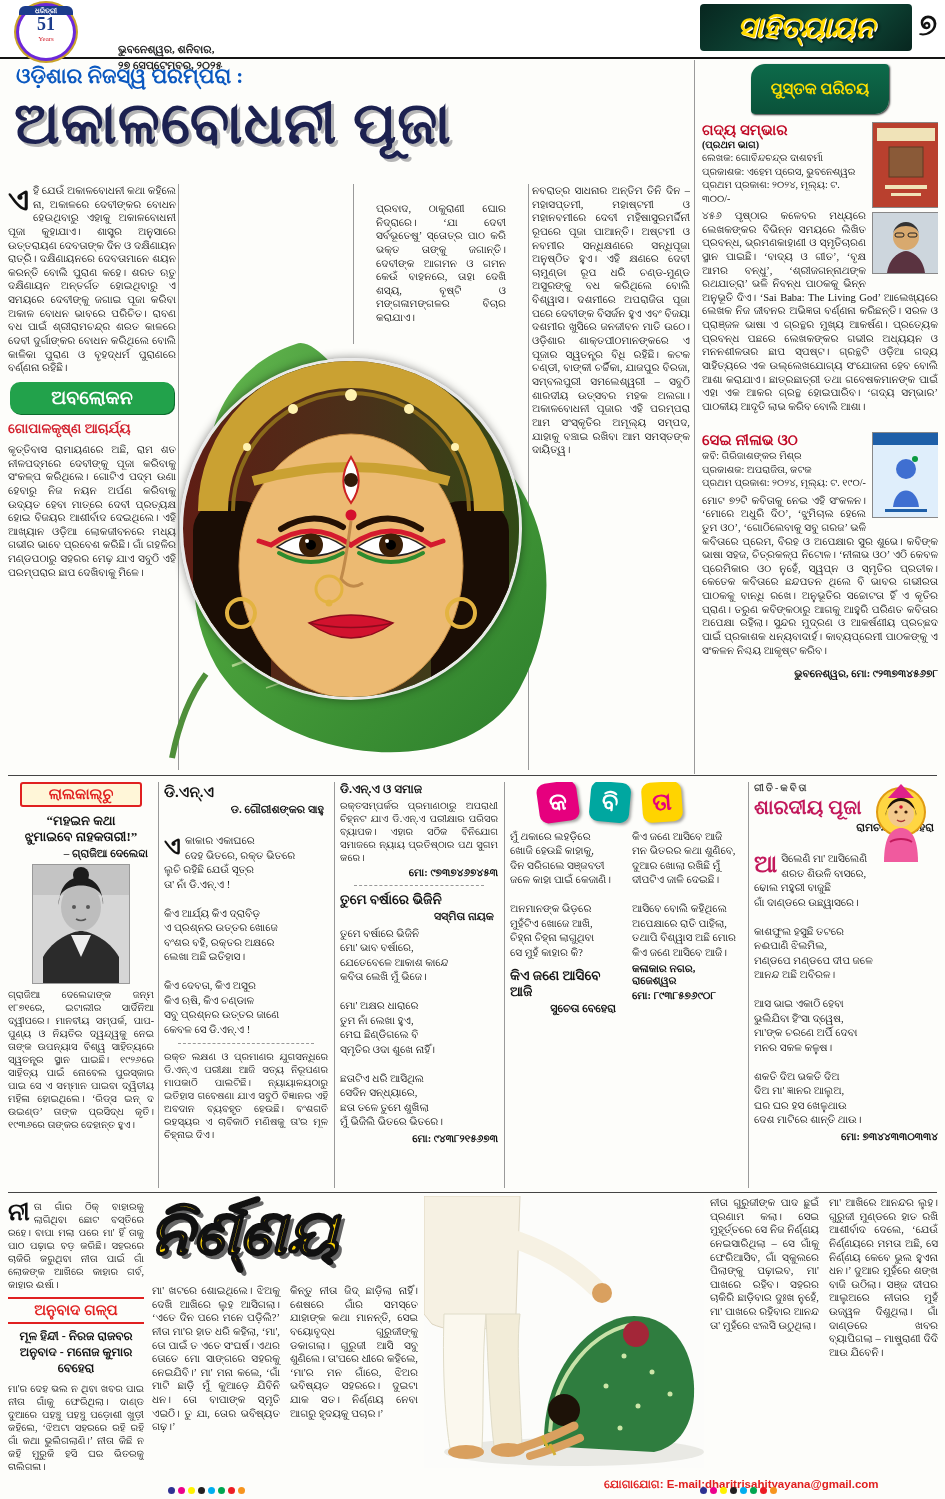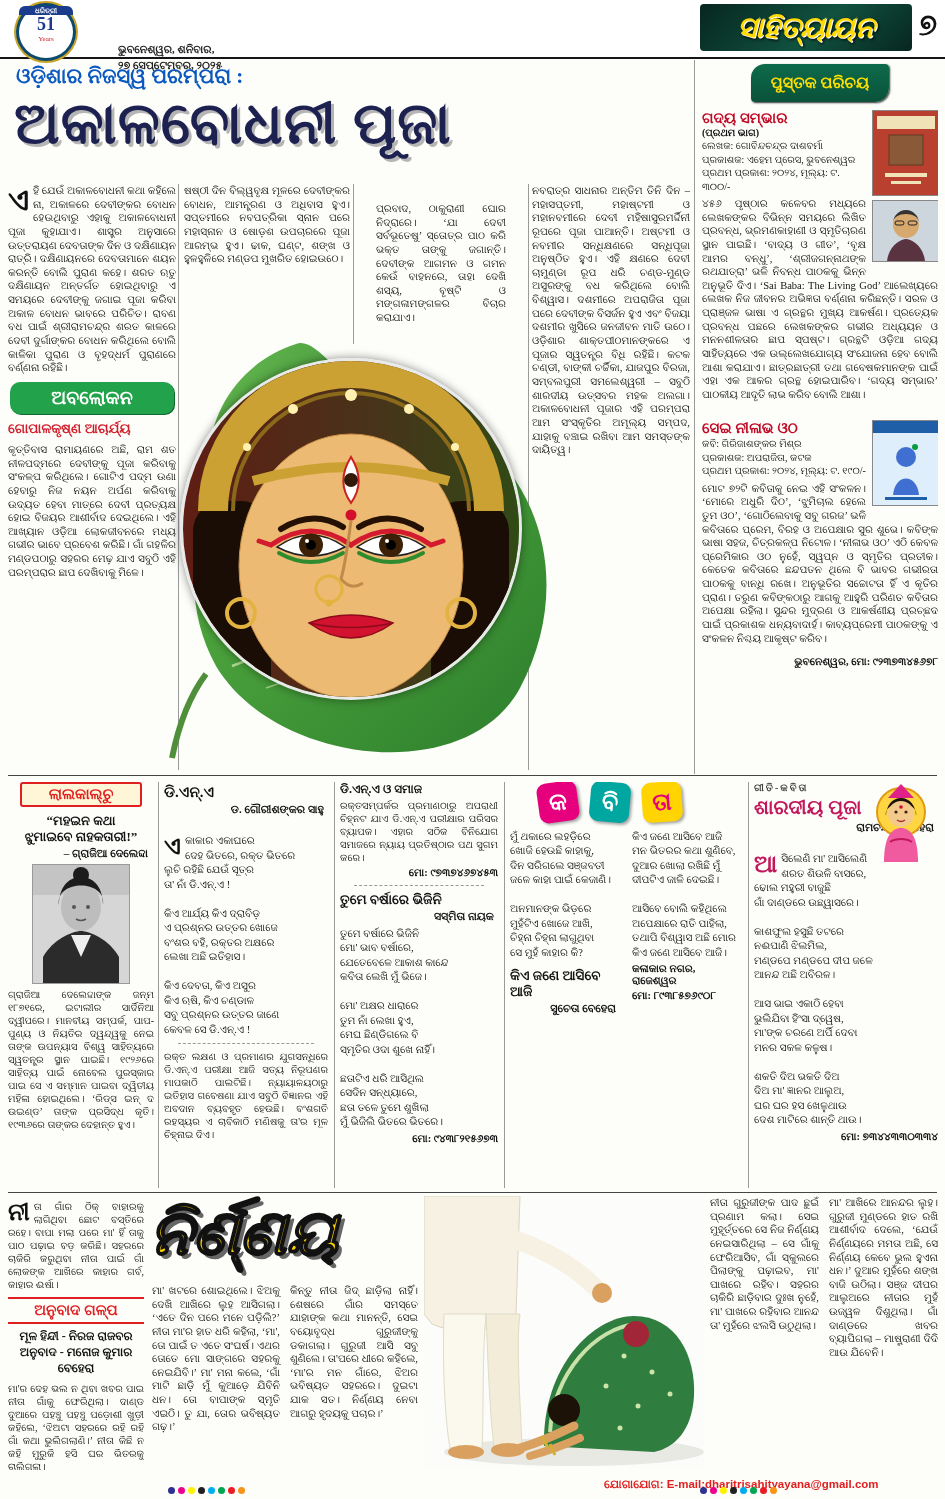--- a/index.html
+++ b/index.html
@@ -11,21 +11,21 @@
   .bt{font-size:10.5px;line-height:1.3;text-align:justify;}
   .pre{white-space:pre-line;}
   .vr{position:absolute;width:1px;background:#9a9a9a;}
   .hr{position:absolute;left:8px;width:929px;height:1px;background:#444;}
   .col{position:absolute;overflow:hidden;}
   .divider{border-top:1px dashed #999;margin:6px 14px;}
 
   
   #masthead{position:absolute;left:0;top:0;width:945px;height:57px;border-bottom:2.5px solid #151515;background:#fff;}
   #logo{position:absolute;left:16px;top:3px;width:54px;height:52px;border-radius:50%;
-        border:3px solid #0c4a6e;background:#fff;text-align:center;box-shadow:0 0 0 2px #c9a227;}
+        border:3px solid #6d28d9;background:#fff;text-align:center;box-shadow:0 0 0 2px #c9a227;}
   #logo .t{display:block;font-size:7px;font-weight:bold;color:#fff;background:#1b3c8c;border-radius:6px 6px 0 0;padding-top:1px;}
   #logo .y{display:block;font-size:18px;font-weight:bold;color:#1b3c8c;line-height:1.1;}
   #logo .yl{display:block;font-size:7px;font-weight:normal;color:#d21f2b;}
   #dateline{position:absolute;left:118px;top:13px;font-size:11px;font-weight:bold;line-height:1.45;color:#222;margin-top:29px;}
   #banner{position:absolute;left:700px;top:4px;width:212px;height:47px;border-radius:4px;
           background:linear-gradient(135deg,#07261f,#11523f 55%,#07261f);display:flex;align-items:center;justify-content:center;}
   #banner span{font-size:29px;font-weight:bold;font-style:italic;color:#ffd900;
           text-shadow:1px 1px 0 #ffffff,2px 2px 3px #000;}
   #pageno{position:absolute;right:8px;top:8px;font-size:30px;font-weight:bold;color:#111;}
 
@@ -39,21 +39,21 @@
   #lead-author{color:#d21f2b;font-weight:bold;font-size:13.5px;margin:3px 0 6px;}
 
   
   #figure{position:absolute;left:146px;top:336px;width:402px;height:438px;z-index:3;}
   #durga-circle{position:absolute;left:34px;top:22px;width:336px;height:336px;border-radius:50%;
                 overflow:hidden;border:3px solid #e9e9e9;box-shadow:0 0 10px rgba(0,0,0,.45);}
 
   
   #books{position:absolute;left:702px;top:62px;width:236px;height:710px;overflow:hidden;}
   #books-header{width:138px;margin:2px auto 8px;background:linear-gradient(#0d6b4a,#0a523a);
-                color:#ffe000;font-weight:bold;font-size:16px;text-align:center;padding:10px 0;
+                color:#ffe000;font-weight:bold;font-size:16px;text-align:center;padding:16px 0;
                 border-radius:14px 4px 14px 4px;box-shadow:1px 1px 2px #333;}
   .bk-title{font-size:15px;font-weight:bold;color:#c00925;}
   .bk-sub{font-size:10px;font-weight:bold;}
   .bk-line{font-size:10px;line-height:1.35;}
   .thumbs{float:right;width:66px;margin:0 0 4px 6px;}
   .thumbs svg{display:block;border:1px solid #888;margin-bottom:4px;}
   .bk-review{font-size:10.5px;line-height:1.3;text-align:justify;margin-top:4px;}
   .bk-contact{font-size:10.5px;font-weight:bold;text-align:right;margin-top:3px;}
 
   
@@ -122,23 +122,20 @@
 
   <div class="col" style="left:8px;top:184px;width:168px;height:586px;">
     <p class="bt" style="margin:0;">
       <span class="dropcap">ଏ</span><span>ହି ଯେଉଁ ଅକାଳବୋଧନୀ କଥା କହିଲେ ନା, ଅକାଳରେ ଦେବୀଙ୍କର ବୋଧନ ହେଉଥିବାରୁ ଏହାକୁ ଅକାଳବୋଧନୀ ପୂଜା କୁହାଯାଏ। ଶାସ୍ତ୍ର ଅନୁସାରେ ଉତ୍ତରାୟଣ ଦେବତାଙ୍କ ଦିନ ଓ ଦକ୍ଷିଣାୟନ ରାତ୍ରି। ଦକ୍ଷିଣାୟନରେ ଦେବତାମାନେ ଶୟନ କରନ୍ତି ବୋଲି ପୁରାଣ କହେ। ଶରତ ଋତୁ ଦକ୍ଷିଣାୟନ ଅନ୍ତର୍ଗତ ହୋଇଥିବାରୁ ଏ ସମୟରେ ଦେବୀଙ୍କୁ ଜଗାଇ ପୂଜା କରିବା ଅକାଳ ବୋଧନ ଭାବରେ ପରିଚିତ। ରାବଣ ବଧ ପାଇଁ ଶ୍ରୀରାମଚନ୍ଦ୍ର ଶରତ କାଳରେ ଦେବୀ ଦୁର୍ଗାଙ୍କର ବୋଧନ କରିଥିଲେ ବୋଲି କାଳିକା ପୁରାଣ ଓ ବୃହଦ୍ଧର୍ମ ପୁରାଣରେ ବର୍ଣ୍ଣନା ରହିଛି।</span>
     </p>
     <div id="avalokana">ଅବଲୋକନ</div>
     <div id="lead-author">ଗୋପାଳକୃଷ୍ଣ ଆଚାର୍ଯ୍ୟ</div>
     <p class="bt" style="margin:0;">କୃତ୍ତିବାସ ରାମାୟଣରେ ଅଛି, ରାମ ଶତ ନୀଳପଦ୍ମରେ ଦେବୀଙ୍କୁ ପୂଜା କରିବାକୁ ସଂକଳ୍ପ କରିଥିଲେ। ଗୋଟିଏ ପଦ୍ମ ଉଣା ହେବାରୁ ନିଜ ନୟନ ଅର୍ପଣ କରିବାକୁ ଉଦ୍ୟତ ହେବା ମାତ୍ରେ ଦେବୀ ପ୍ରତ୍ୟକ୍ଷ ହୋଇ ବିଜୟର ଆଶୀର୍ବାଦ ଦେଇଥିଲେ। ଏହି ଆଖ୍ୟାନ ଓଡ଼ିଆ ଲୋକଜୀବନରେ ମଧ୍ୟ ଗଭୀର ଭାବେ ପ୍ରବେଶ କରିଛି। ଗାଁ ଗହଳିର ମଣ୍ଡପଠାରୁ ସହରର ମେଢ଼ ଯାଏ ସବୁଠି ଏହି ପରମ୍ପରାର ଛାପ ଦେଖିବାକୁ ମିଳେ।</p>
   </div>
 
-  <div class="col" style="left:184px;top:184px;width:166px;height:158px;">
-    <p class="bt" style="margin:0;">ଷଷ୍ଠୀ ଦିନ ବିଲ୍ୱବୃକ୍ଷ ମୂଳରେ ଦେବୀଙ୍କର ବୋଧନ, ଆମନ୍ତ୍ରଣ ଓ ଅଧିବାସ ହୁଏ। ସପ୍ତମୀରେ ନବପତ୍ରିକା ସ୍ନାନ ପରେ ମହାସ୍ନାନ ଓ ଷୋଡ଼ଶ ଉପଚାରରେ ପୂଜା ଆରମ୍ଭ ହୁଏ। ଢାକ, ଘଣ୍ଟ, ଶଙ୍ଖ ଓ ହୁଳହୁଳିରେ ମଣ୍ଡପ ମୁଖରିତ ହୋଇଉଠେ।</p>
-  </div>
 
   <div class="col" style="left:358px;top:184px;width:166px;height:158px;">
     <p class="bt" style="margin:18px;">ପ୍ରବାଦ, ଠାକୁରାଣୀ ଘୋର ନିଦ୍ରାରେ। ‘ଯା ଦେବୀ ସର୍ବଭୂତେଷୁ’ ସ୍ତୋତ୍ର ପାଠ କରି ଭକ୍ତ ତାଙ୍କୁ ଜଗାନ୍ତି। ଦେବୀଙ୍କ ଆଗମନ ଓ ଗମନ କେଉଁ ବାହନରେ, ତାହା ଦେଖି ଶସ୍ୟ, ବୃଷ୍ଟି ଓ ମଙ୍ଗଳାମଙ୍ଗଳର ବିଚାର କରାଯାଏ।</p>
   </div>
 
   <div class="col" style="left:532px;top:184px;width:158px;height:586px;">
     <p class="bt" style="margin:0;">ନବରାତ୍ର ସାଧନାର ଅନ୍ତିମ ତିନି ଦିନ – ମହାସପ୍ତମୀ, ମହାଷ୍ଟମୀ ଓ ମହାନବମୀରେ ଦେବୀ ମହିଷାସୁରମର୍ଦ୍ଦିନୀ ରୂପରେ ପୂଜା ପାଆନ୍ତି। ଅଷ୍ଟମୀ ଓ ନବମୀର ସନ୍ଧିକ୍ଷଣରେ ସନ୍ଧିପୂଜା ଅନୁଷ୍ଠିତ ହୁଏ। ଏହି କ୍ଷଣରେ ଦେବୀ ଚାମୁଣ୍ଡା ରୂପ ଧରି ଚଣ୍ଡ-ମୁଣ୍ଡ ଅସୁରଙ୍କୁ ବଧ କରିଥିଲେ ବୋଲି ବିଶ୍ୱାସ। ଦଶମୀରେ ଅପରାଜିତା ପୂଜା ପରେ ଦେବୀଙ୍କ ବିସର୍ଜନ ହୁଏ ଏବଂ ବିଜୟା ଦଶମୀର ଖୁସିରେ ଜନଜୀବନ ମାତି ଉଠେ। ଓଡ଼ିଶାର ଶାକ୍ତପୀଠମାନଙ୍କରେ ଏ ପୂଜାର ସ୍ୱତନ୍ତ୍ର ବିଧି ରହିଛି। କଟକ ଚଣ୍ଡୀ, ବାଙ୍କୀ ଚର୍ଚ୍ଚିକା, ଯାଜପୁର ବିରଜା, ସମ୍ବଲପୁରୀ ସମଲେଶ୍ୱରୀ – ସବୁଠି ଶାରଦୀୟ ଉତ୍ସବର ମହକ ଅଲଗା। ଅକାଳବୋଧନୀ ପୂଜାର ଏହି ପରମ୍ପରା ଆମ ସଂସ୍କୃତିର ଅମୂଲ୍ୟ ସମ୍ପଦ, ଯାହାକୁ ବଞ୍ଚାଇ ରଖିବା ଆମ ସମସ୍ତଙ୍କ ଦାୟିତ୍ୱ।</p>
   </div>
 
   <div id="figure">

